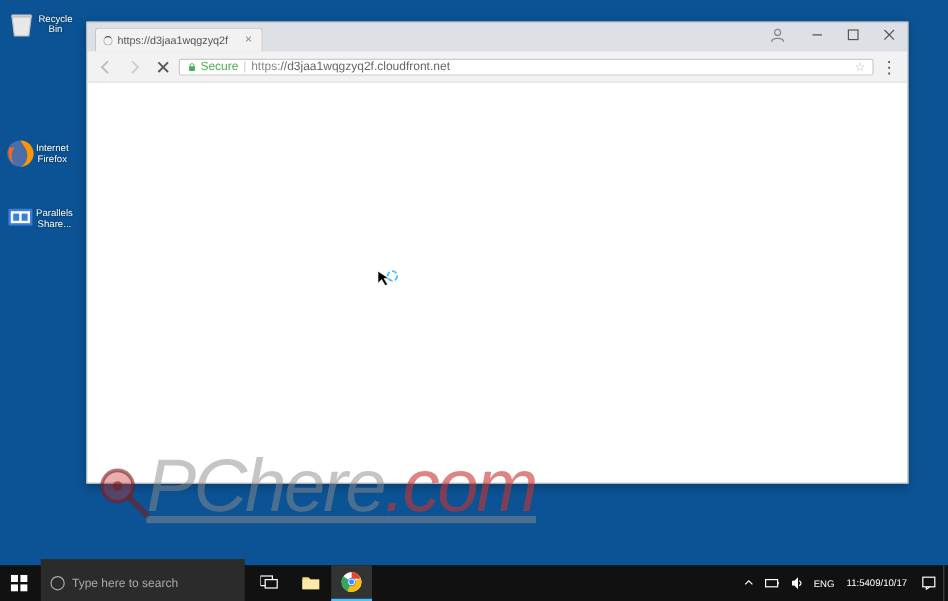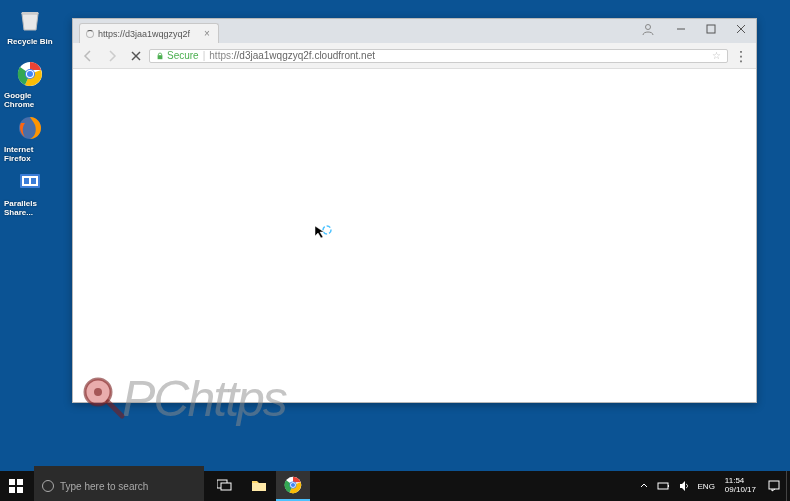--- a/index.html
+++ b/index.html
@@ -1,21 +1,21 @@
 <!DOCTYPE html>
 <html><head>
 <meta charset="utf-8">
 <style>
 * { margin: 0; padding: 0; box-sizing: border-box; font-family: 'Segoe UI', Tahoma, sans-serif; }
 html, body { width: 790px; height: 501px; overflow: hidden; }
 body { background: #0b5394; position: relative; }
 
 
 .desktop { position: absolute; top: 0; left: 0; width: 100%; height: 100%; }
-.desktop-icon { position: absolute; width: 52px; display: flex; flex-direction: column; align-items: center; color: #fff; font-size: 8px; text-align: left; cursor: pointer; font-weight: bold; }
+.desktop-icon { position: absolute; width: 52px; display: flex; flex-direction: row; align-items: center; color: #fff; font-size: 8px; text-align: center; cursor: pointer; }
 .desktop-icon .icon-img { width: 32px; height: 32px; margin-bottom: 2px; display: flex; align-items: center; justify-content: center; }
 .desktop-icon .label { line-height: 1.1; text-shadow: 0 0 2px rgba(0,0,0,.6); }
 
 
 .browser { position: absolute; left: 72px; top: 18px; width: 685px; height: 385px; background: #fff; box-shadow: 0 2px 8px rgba(0,0,0,.3); display: flex; flex-direction: column; border: 1px solid #b8b8b8; }
 
 
 .tab-bar { height: 24px; background: #dde1e6; display: flex; align-items: flex-end; padding-left: 6px; position: relative; }
 .tab { height: 20px; background: #f2f2f2; border: 1px solid #c8c8c8; border-bottom: none; border-radius: 3px 3px 0 0; display: flex; align-items: center; padding: 0 6px; min-width: 140px; max-width: 160px; font-size: 9px; color: #555; gap: 4px; cursor: pointer; }
 .tab .spinner { width: 8px; height: 8px; border: 1.5px solid #bbb; border-top-color: #555; border-radius: 50%; }
@@ -36,68 +36,54 @@
 .lock-icon { width: 8px; height: 8px; }
 .url-text { color: #666; flex: 1; }
 .star { color: #bbb; cursor: pointer; }
 .menu-btn { width: 22px; height: 22px; display: flex; align-items: center; justify-content: center; color: #555; cursor: pointer; font-size: 14px; }
 
 
 .viewport { flex: 1; background: #fff; position: relative; }
 .loading-cursor { position: absolute; left: 240px; top: 155px; }
 
 
-.watermark { position: absolute; left: 80px; top: 370px; font-size: 50px; font-style: italic; font-weight: 300; color: rgba(140,140,140,.5); letter-spacing: -2px; display: flex; align-items: center; }
+.watermark { position: absolute; left: 80px; top: 370px; font-size: 62px; font-style: italic; font-weight: 300; color: rgba(140,140,140,.5); letter-spacing: -2px; display: flex; align-items: center; text-decoration: underline; }
 .watermark .pc { font-weight: 400; }
 .watermark .risk { font-weight: 300; }
 .watermark .dotcom { color: rgba(200,50,50,.6); font-weight: 400; }
 .magnifier { width: 50px; height: 50px; margin-right: -8px; position: relative; }
 
 
 .taskbar { position: absolute; bottom: 0; left: 0; width: 100%; height: 30px; background: #111; display: flex; align-items: center; }
 .start-btn { width: 32px; height: 30px; display: flex; align-items: center; justify-content: center; cursor: pointer; }
 .searchbox { width: 170px; height: 40px; background: #2b2b2b; margin-left: 2px; display: flex; align-items: center; padding: 0 8px; gap: 6px; color: #aaa; font-size: 10px; cursor: text; }
 .cortana-icon { width: 12px; height: 12px; border: 1.5px solid #aaa; border-radius: 50%; }
 .task-icons { display: flex; height: 30px; margin-left: 4px; }
 .task-icon { width: 34px; height: 30px; display: flex; align-items: center; justify-content: center; cursor: pointer; border-bottom: 2px solid transparent; }
 .task-icon.active { background: #333; border-bottom-color: #4cc2ff; }
 .tray { margin-left: auto; display: flex; align-items: center; height: 37px; color: #fff; font-size: 8px; }
 .tray-icon { width: 20px; height: 30px; display: flex; align-items: center; justify-content: center; cursor: pointer; }
 .tray-text { padding: 0 4px; cursor: pointer; }
-.clock { display: flex; flex-direction: column; align-items: flex-start; padding: 0 6px; line-height: 1.1; cursor: pointer; }
+.clock { display: flex; flex-direction: row; align-items: center; padding: 0 6px; line-height: 1.1; cursor: pointer; }
 .notif { width: 24px; height: 30px; display: flex; align-items: center; justify-content: center; cursor: pointer; }
 .show-desktop { width: 4px; height: 30px; border-left: 1px solid #444; cursor: pointer; }
 </style>
 </head>
 <body>
 
 <div class="desktop">
 
   <div class="desktop-icon" style="left:4px;top:4px">
     <div class="icon-img">
       <svg width="28" height="28" viewBox="0 0 28 28">
           <path d="M6 8 L8 24 L20 24 L22 8 Z" fill="#e8e8e8" stroke="#bbb"></path>
           <path d="M5 8 L23 8 L22 6 L6 6 Z" fill="#ccc"></path>
         </svg>
     </div>
     <div class="label">Recycle Bin</div>
-  </div>
-  <div class="desktop-icon" style="left:4px;top:58px">
-    <div class="icon-img">
-      <svg width="26" height="26" viewBox="0 0 26 26">
-          <circle cx="13" cy="13" r="12" fill="#fff"></circle>
-          <path d="M13 1 A12 12 0 0 1 24 9 L13 9 Z" fill="#ea4335"></path>
-          <path d="M24 9 A12 12 0 0 1 8 24 L13 13 Z" fill="#fbbc05"></path>
-          <path d="M8 24 A12 12 0 0 1 3 6 L13 13 Z" fill="#34a853"></path>
-          <circle cx="13" cy="13" r="5" fill="#4285f4"></circle>
-          <circle cx="13" cy="13" r="4" fill="#fff"></circle>
-          <circle cx="13" cy="13" r="3" fill="#4285f4"></circle>
-        </svg>
-    </div>
-    <div class="label">Google Chrome</div>
   </div>
   <div class="desktop-icon" style="left:4px;top:112px">
     <div class="icon-img">
       <svg width="26" height="26" viewBox="0 0 26 26">
           <circle cx="13" cy="13" r="11" fill="#4a6ea9"></circle>
           <path d="M13 2 C20 2 24 8 24 13 C24 20 18 24 13 24 C18 22 20 16 18 10 C16 6 14 4 13 2 Z" fill="#ff9500"></path>
           <path d="M4 8 C2 12 3 18 8 22 C5 18 5 12 8 8 Z" fill="#ff6611"></path>
         </svg>
     </div>
     <div class="label">Internet Firefox</div>
@@ -192,21 +178,22 @@
 
 <div class="watermark">
   <div class="magnifier">
     <svg width="50" height="50" viewBox="0 0 50 50">
         <circle cx="18" cy="18" r="13" fill="rgba(200,50,50,.4)" stroke="rgba(120,30,30,.6)" stroke-width="3"></circle>
         <circle cx="18" cy="18" r="4" fill="rgba(120,30,30,.6)"></circle>
         <line x1="28" y1="28" x2="42" y2="42" stroke="rgba(120,30,30,.6)" stroke-width="5" stroke-linecap="round"></line>
       </svg>
   </div>
   <span class="pc">PC</span>
-    <span class="risk">https</span>
+    <span class="risk">here</span>
+    <span class="dotcom">.com</span>
 </div>
 
 <div class="taskbar">
   <div class="start-btn">
     <svg width="14" height="14" viewBox="0 0 14 14">
         <rect x="0" y="0" width="6" height="6" fill="#fff"></rect>
         <rect x="8" y="0" width="6" height="6" fill="#fff"></rect>
         <rect x="0" y="8" width="6" height="6" fill="#fff"></rect>
         <rect x="8" y="8" width="6" height="6" fill="#fff"></rect>
       </svg>

